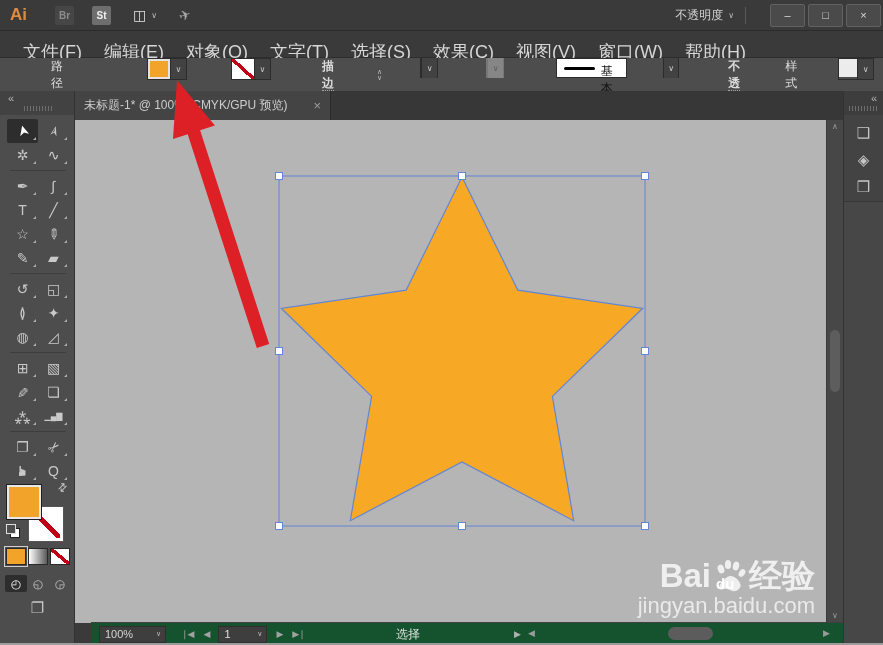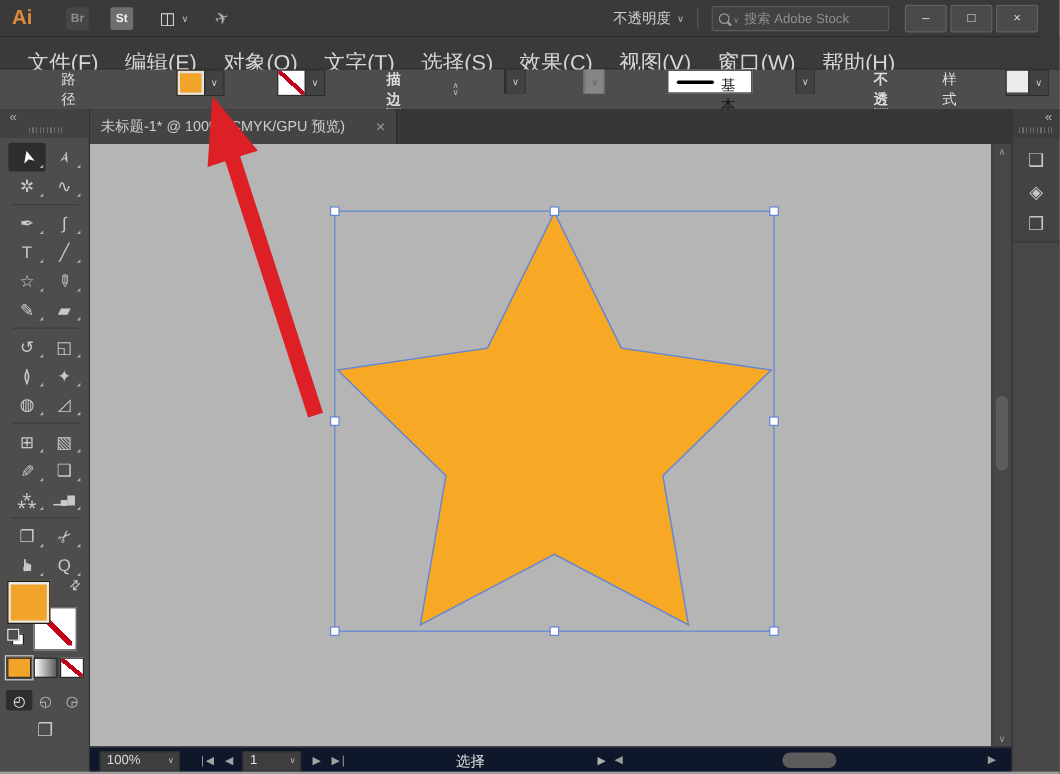--- a/index.html
+++ b/index.html
@@ -1,19 +1,19 @@
 <!DOCTYPE html>
 <html><head>
 <meta charset="utf-8">
 <style>
   html,body{margin:0;padding:0;}
   body{width:883px;height:645px;position:relative;overflow:hidden;background:#3a3a3a;
        font-family:"Liberation Sans", sans-serif;-webkit-font-smoothing:antialiased;}
   
-  .appbar{position:absolute;top:0;left:0;right:16px;height:30px;background:#3a3a3a;
+  .appbar{position:absolute;top:0;left:0;right:0;height:30px;background:#3a3a3a;
           border-bottom:1px solid #2b2b2b;display:flex;align-items:center;}
   .ai-logo{color:#e08a3c;font-weight:bold;font-size:17px;margin-left:10px;}
   .badge{width:19px;height:19px;display:flex;align-items:center;justify-content:center;
          font-size:10px;font-weight:bold;border-radius:2px;}
   .badge.br{background:#464646;color:#8d8d8d;margin-left:28px;}
   .badge.st{background:#6e6e6e;color:#f0f0f0;margin-left:18px;}
   .ws-icon{color:#e2e2e2;font-size:14px;margin-left:22px;}
   .chev{color:#b9b9b9;font-size:8px;margin-left:5px;}
   .rocket{color:#a9a9a9;font-size:14px;margin-left:22px;transform:rotate(-20deg);}
   .appbar-right{margin-left:auto;display:flex;align-items:center;}
@@ -102,21 +102,21 @@
        border-right:1px solid #2b2b2b;box-sizing:border-box;}
   .tab-title{color:#cccccc;font-size:12px;flex:1;white-space:nowrap;overflow:hidden;}
   .tab-close{color:#9d9d9d;font-size:13px;margin-left:6px;}
   .canvas{position:absolute;top:29px;left:0;right:16px;bottom:22px;background:#b5b5b5;overflow:hidden;}
   #art{position:absolute;left:0;top:0;}
   .vscroll{position:absolute;top:29px;right:0;width:16px;bottom:22px;background:#474747;border-left:1px solid #3a3a3a;}
   .vs-arrow{position:absolute;left:0;width:16px;height:14px;color:#9a9a9a;font-size:8px;text-align:center;line-height:14px;}
   .vs-up{top:0;} .vs-down{bottom:0;}
   .vs-thumb{position:absolute;left:3px;top:210px;width:10px;height:62px;background:#5d5d5d;border-radius:5px;}
   
-  .statusbar{position:absolute;left:0;right:0;bottom:0;height:22px;background:#0f172a;border-top:1px solid #404040;
+  .statusbar{position:absolute;left:16px;right:0;bottom:0;height:22px;background:#14532d;border-top:1px solid #404040;
              display:flex;align-items:center;font-size:11px;color:#d6d6d6;}
   .zoombox{margin-left:8px;width:60px;height:15px;background:#3e3e3e;border:1px solid #2f2f2f;
            display:flex;align-items:center;padding-left:5px;}
   .zoombox .zchev{margin-left:auto;margin-right:4px;color:#bdbdbd;font-size:7px;}
   .navgroup{display:flex;align-items:center;margin-left:10px;color:#a2a2a2;font-size:9px;}
   .navbtn{margin:0 5px;letter-spacing:-1px;}
   .abfield{width:42px;height:15px;background:#3e3e3e;border:1px solid #2f2f2f;display:flex;align-items:center;
            color:#e0e0e0;font-size:11px;padding-left:5px;margin:0 4px;}
   .abfield .zchev{margin-left:auto;margin-right:4px;color:#bdbdbd;font-size:7px;}
   .statustext{position:absolute;left:262px;width:110px;text-align:center;font-size:12px;color:#e0e0e0;}
@@ -152,25 +152,20 @@
   <span class="ai-logo">Ai</span>
   <span class="badge br">Br</span>
   <span class="badge st">St</span>
   <span class="ws-icon">◫</span>
   <span class="chev">∨</span>
   <span class="rocket">✈</span>
   <div class="appbar-right">
     <span class="ws-label">不透明度</span>
     <span class="chev">∨</span>
     <span class="bar-divider"></span>
-    <div class="searchbox">
-      <span class="mag"></span>
-      <span class="mag-chev">∨</span>
-      <span class="search-ph">搜索 Adobe Stock</span>
-    </div>
     <div class="winbtns">
       <span class="winbtn">–</span>
       <span class="winbtn">□</span>
       <span class="winbtn">×</span>
     </div>
   </div>
 </div>
 
 <div class="menubar">
   <span class="menu-item">文件(F)</span>
@@ -360,20 +355,39 @@
         <rect x="204" y="56" width="366" height="350" fill="none" stroke="#6286d6"></rect>
         <rect x="200.5" y="52.5" width="7" height="7" fill="#ffffff" stroke="#6286d6"></rect>
         <rect x="383.5" y="52.5" width="7" height="7" fill="#ffffff" stroke="#6286d6"></rect>
         <rect x="566.5" y="52.5" width="7" height="7" fill="#ffffff" stroke="#6286d6"></rect>
         <rect x="200.5" y="227.5" width="7" height="7" fill="#ffffff" stroke="#6286d6"></rect>
         <rect x="566.5" y="227.5" width="7" height="7" fill="#ffffff" stroke="#6286d6"></rect>
         <rect x="200.5" y="402.5" width="7" height="7" fill="#ffffff" stroke="#6286d6"></rect>
         <rect x="383.5" y="402.5" width="7" height="7" fill="#ffffff" stroke="#6286d6"></rect>
         <rect x="566.5" y="402.5" width="7" height="7" fill="#ffffff" stroke="#6286d6"></rect>
       </svg>
+    <div class="watermark">
+      <div class="wm-brand">
+        <span>Bai</span>
+        <span class="wm-paw">
+          <svg width="36" height="36" viewBox="0 0 36 36">
+            <g fill="rgba(255,255,255,0.78)">
+              <ellipse cx="9" cy="12" rx="3.2" ry="4.6" transform="rotate(-18 9 12)"></ellipse>
+              <ellipse cx="16" cy="7.5" rx="3.1" ry="4.6"></ellipse>
+              <ellipse cx="24" cy="9" rx="3.1" ry="4.5" transform="rotate(14 24 9)"></ellipse>
+              <ellipse cx="30" cy="16" rx="2.9" ry="4.2" transform="rotate(32 30 16)"></ellipse>
+              <path d="M11 24 q7-9 14-2 q6 6 2 10 q-4 4-9 1 q-5-3-9 0 q-4-4 2-9z"></path>
+            </g>
+          </svg>
+          <span class="wm-du">du</span>
+        </span>
+        <span>经验</span>
+      </div>
+      <div class="wm-url">jingyan.baidu.com</div>
+    </div>
   </div>
   <div class="vscroll">
     <span class="vs-arrow vs-up">∧</span>
     <span class="vs-thumb"></span>
     <span class="vs-arrow vs-down">∨</span>
   </div>
   <div class="statusbar">
     <div class="zoombox">
       <span>100%</span>
       <span class="zchev">∨</span>

